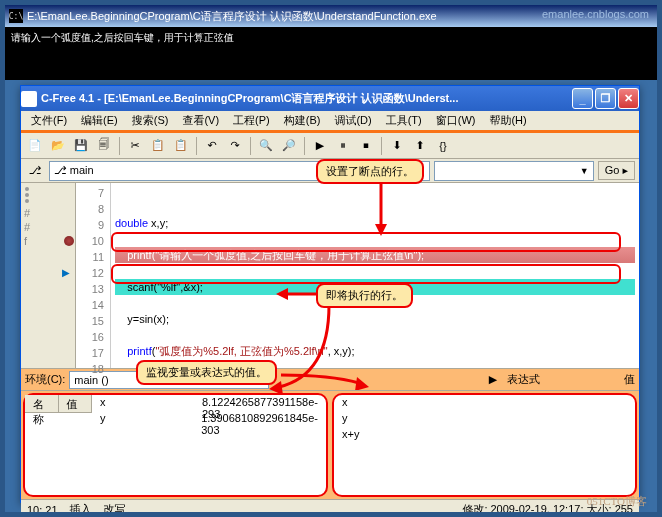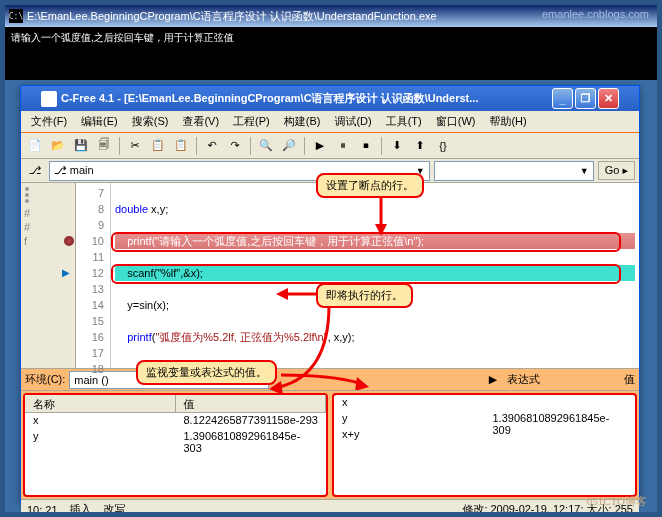--- a/index.html
+++ b/index.html
@@ -4,28 +4,28 @@
 <style>
 * { margin: 0; padding: 0; box-sizing: border-box; font-family: "Microsoft YaHei", SimSun, Tahoma, sans-serif; font-size: 11px; }
 body { background: #3a6ea5; width: 662px; height: 517px; position: relative; overflow: hidden; border: 5px solid #2b5788; }
 
 .console-window { position: absolute; left: 0; top: 0; right: 0; height: 75px; background: #000; }
 .console-title { background: linear-gradient(#0a246a, #a6caf0); color: #fff; height: 22px; display: flex; align-items: center; padding: 0 4px; font-size: 11px; }
 .console-title .icon { width: 14px; height: 14px; background: #000; margin-right: 4px; display: flex; align-items: center; justify-content: center; font-size: 8px; color: #ccc; font-family: monospace; }
 .console-body { color: #fff; padding: 4px 6px; font-size: 10px; }
 
 .ide-window { position: absolute; left: 15px; top: 80px; width: 620px; height: 418px; background: #ece9d8; border: 1px solid #0054e3; box-shadow: 0 2px 8px rgba(0,0,0,0.4); }
-.ide-titlebar { background: linear-gradient(#3b77dd, #2862c7); height: 25px; display: flex; align-items: center; color: #fff; padding: 0 20px; }
+.ide-titlebar { background: linear-gradient(#3b77dd, #2862c7); height: 25px; display: flex; align-items: center; color: #fff; padding: 0 0; }
 .ide-titlebar .app-icon { width: 16px; height: 16px; background: #fff; margin-right: 4px; border-radius: 2px; }
 .ide-titlebar .title-text { flex: 1; font-weight: bold; overflow: hidden; white-space: nowrap; text-overflow: ellipsis; }
 .win-btns { display: flex; gap: 2px; }
 .win-btn { width: 21px; height: 21px; background: linear-gradient(#89b5e4, #3b77dd); border: 1px solid #fff; border-radius: 3px; color: #fff; display: flex; align-items: center; justify-content: center; font-size: 11px; font-weight: bold; cursor: pointer; }
 .win-btn.close { background: linear-gradient(#f08080, #d43838); }
 
-.menubar { background: #ece9d8; height: 22px; display: flex; align-items: center; border-bottom: 1px solid #f97316; padding: 0 4px; gap: 2px; }
+.menubar { background: #ece9d8; height: 22px; display: flex; align-items: center; border-bottom: 3px solid #f97316; padding: 0 4px; gap: 2px; }
 .menu-item { padding: 2px 6px; cursor: pointer; }
 
 .toolbar { background: #ece9d8; height: 26px; display: flex; align-items: center; border-bottom: 1px solid #aca899; padding: 0 4px; gap: 3px; }
 .tool-btn { width: 20px; height: 20px; border: 1px solid transparent; cursor: pointer; display: flex; align-items: center; justify-content: center; font-size: 11px; }
 .tool-sep { width: 1px; height: 18px; background: #aca899; margin: 0 2px; }
 
 .scope-bar { background: #ece9d8; height: 24px; display: flex; align-items: center; border-bottom: 1px solid #aca899; padding: 0 4px; gap: 4px; }
 .scope-dropdown { flex: 1; height: 20px; border: 1px solid #7f9db9; background: #fff; padding: 0 4px; display: flex; align-items: center; }
 .scope-dropdown.narrow { flex: 0 0 160px; }
 .scope-dropdown .dd-arrow { margin-left: auto; font-size: 9px; color: #000; }
@@ -35,40 +35,40 @@
 .side-gutter { width: 55px; background: #ece9d8; border-right: 1px solid #aca899; padding-top: 2px; font-size: 10px; color: #666; }
 .side-gutter .gline { display: flex; align-items: center; height: 14px; }
 .side-gutter .gline .gicon { width: 10px; height: 10px; margin-left: 3px; }
 .side-gutter .gline .gicon.hash { color: #888; }
 .side-gutter .dots { width: 4px; height: 4px; background: #999; border-radius: 50%; margin: 2px 0 2px 4px; }
 
 .code-gutter { width: 35px; background: #fff; border-right: 1px solid #ccc; text-align: right; padding-right: 6px; color: #808080; font-family: Consolas, monospace; font-size: 12px; line-height: 16px; padding-top: 2px; }
 .code-gutter .ln { position: relative; }
 .code-gutter .bp::before { content: ''; position: absolute; left: -12px; top: 3px; width: 10px; height: 10px; background: radial-gradient(#b04040, #7a2020); border-radius: 50%; }
 .code-gutter .cur::before { content: '▶'; position: absolute; left: -14px; top: 0; color: #0070c0; font-size: 10px; }
-.code-body { flex: 1; font-family: Consolas, monospace; font-size: 12px; line-height: 16px; padding: 2px 4px; white-space: pre; overflow: hidden; }
+.code-body { flex: 1; font-family: Consolas, monospace; font-size: 12px; line-height: 16px; padding: 16px 4px; white-space: pre; overflow: hidden; }
 .code-body .kw { color: #0000ff; }
 .code-body .str { color: #a31515; }
 .code-body .line-bp { background: linear-gradient(#e89090, #d87878); color: #fff; display: inline-block; width: 100%; }
 .code-body .line-cur { background: #40e0d0; display: inline-block; width: 100%; }
 .code-red-box { position: absolute; border: 2px solid #e00; border-radius: 6px; pointer-events: none; }
 
 .annotation { position: absolute; background: #fde9a9; border: 2px solid #e00; border-radius: 8px; padding: 3px 8px; font-size: 11px; color: #000; z-index: 10; }
 .arrow { position: absolute; z-index: 9; }
 .arrow svg { display: block; }
 
 .bottom-area { height: 130px; display: flex; flex-direction: column; background: #fdba74; }
 .env-row { height: 22px; display: flex; align-items: center; padding: 0 4px; gap: 4px; border-bottom: 1px solid #aca899; }
 .env-row .lbl { font-size: 11px; }
 .env-row .dd { width: 200px; height: 18px; border: 1px solid #7f9db9; background: #fff; padding: 0 4px; display: flex; align-items: center; font-size: 11px; }
 .env-row .dd .dd-arrow { margin-left: auto; font-size: 8px; }
 .env-row .spacer { flex: 1; }
 
 .panels { flex: 1; display: flex; position: relative; }
-.panel { flex: 1; display: flex; flex-direction: column; border: 2px solid #e00; border-radius: 4px; margin: 2px; background: #fff; }
+.panel { flex: 1; display: flex; flex-direction: row; border: 2px solid #e00; border-radius: 10px; margin: 2px; background: #fff; }
 .panel-header { display: flex; height: 18px; border-bottom: 1px solid #aca899; background: #ece9d8; }
 .panel-header .col { padding: 2px 8px; border-right: 1px solid #aca899; flex: 1; }
 .panel-body { flex: 1; overflow: auto; font-size: 11px; }
 .panel-body .row { display: flex; height: 16px; }
 .panel-body .row .cell { flex: 1; padding: 1px 8px; }
 
 .statusbar { height: 20px; background: #ece9d8; border-top: 1px solid #aca899; display: flex; align-items: center; padding: 0 6px; font-size: 10px; gap: 12px; }
 .statusbar .spacer { flex: 1; }
 
 .watermark-top { position: absolute; top: 3px; right: 8px; color: #9fbce0; font-size: 11px; font-family: Arial; z-index: 20; }
@@ -177,21 +177,21 @@
         <div class="ln">16</div>
         <div class="ln">17</div>
         <div class="ln">18</div>
       </div>
     <div class="code-body" id="code-body"><div> </div><div><span class="kw">double</span><span> x,y;</span></div><div> </div><div><span class="line-bp">    printf("请输入一个弧度值,之后按回车键，用于计算正弦值\n");</span></div><div> </div><div><span class="line-cur">    scanf("%lf",&amp;x);</span></div><div> </div><div>    y=sin(x);</div><div> </div><div><span>    </span><span class="kw">printf</span><span>(</span><span class="str">"弧度值为%5.2lf, 正弦值为%5.2lf\n"</span><span>, x,y);</span></div><div> </div><div> </div></div>
 
     <div class="code-red-box" style="left:90px; top:49px; width:510px; height:20px;"></div>
     <div class="code-red-box" style="left:90px; top:81px; width:510px; height:20px;"></div>
   </div>
 
-  <div class="annotation" style="left:295px; top:87px;">设置了断点的行。</div>
+  <div class="annotation" style="left:295px; top:73px;">设置了断点的行。</div>
   <div class="arrow" style="left:350px; top:92px;">
     <svg width="20" height="60">
         <line x1="10" y1="0" x2="10" y2="46" stroke="#e00" stroke-width="3"></line>
         <polygon points="10,58 4,46 16,46" fill="#e00"></polygon>
       </svg>
   </div>
   <div class="annotation" style="left:295px; top:197px;">即将执行的行。</div>
   <div class="arrow" style="left:255px; top:198px;">
     <svg width="50" height="20">
         <line x1="50" y1="10" x2="12" y2="10" stroke="#e00" stroke-width="3"></line>
@@ -241,21 +241,20 @@
             </div>
           </div>
       </div>
       <div class="panel">
         <div class="panel-body" id="exprs-body">
             <div class="row">
               <div class="cell">x</div>
             </div>
             <div class="row">
               <div class="cell">y</div>
-              <div class="cell">1.3906810892961845e-309</div>
             </div>
             <div class="row">
               <div class="cell">x+y</div>
             </div>
           </div>
       </div>
     </div>
   </div>
 
   <div class="statusbar">

